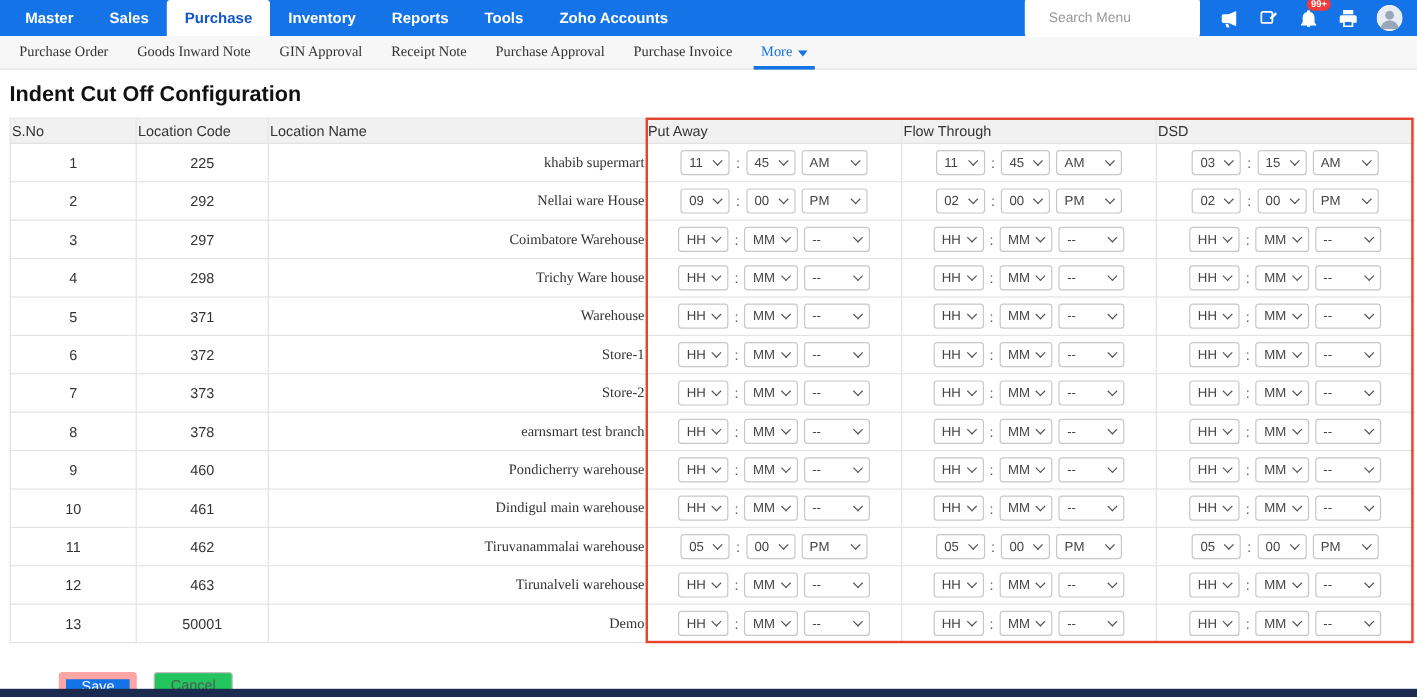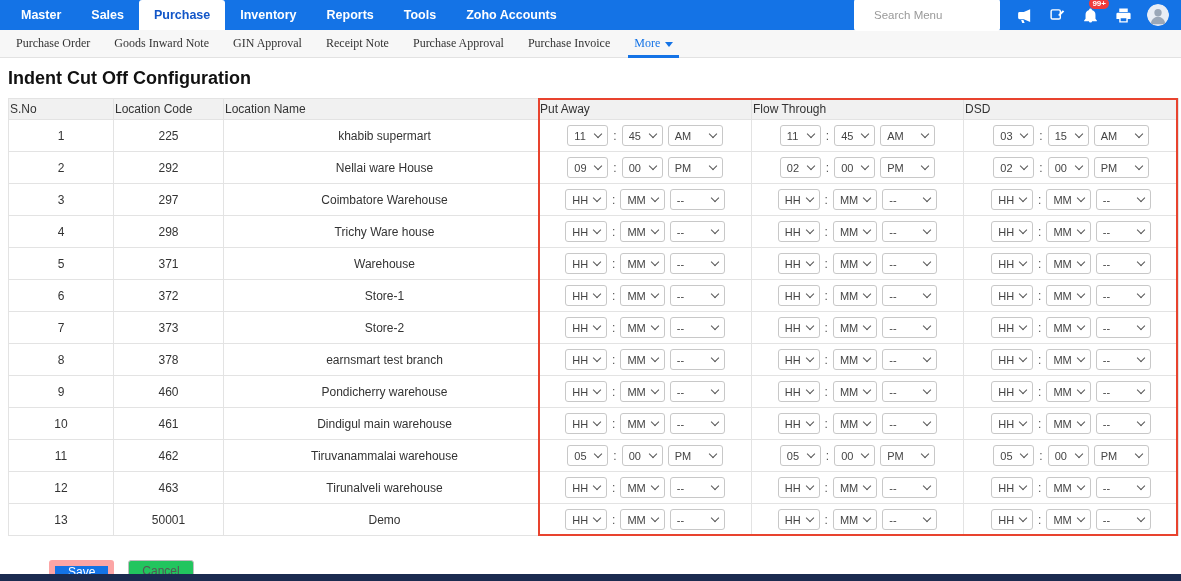--- a/index.html
+++ b/index.html
@@ -47,21 +47,21 @@
   .caret { width:0; height:0; border-left:4px solid transparent; border-right:4px solid transparent; border-top:5px solid currentColor; margin-top:2px; }
   
   .content { padding:0 3px 0 8px; }
   .title { font-size:18px; font-weight:700; color:#111; margin:10px 0 9px 0; }
   .table-wrap { position:relative; width:1170px; }
   table.grid { border-collapse:collapse; width:1170px; table-layout:fixed; font-size:12px; color:#333; }
   .grid th, .grid td { border:1px solid #e3e3e3; overflow:hidden; }
   .grid th { background:#f1f1f1; height:21px; font-weight:400; font-size:12px; text-align:left; }
   .grid td { height:32px; background:#fff; }
   td.center { text-align:center; }
-  td.name { text-align:center; padding-left:8px; }
+  td.name { text-align:right; padding-left:8px;font-family:Liberation Serif, serif; }
   .time-group { display:flex; align-items:center; justify-content:center; gap:5px; }
   .colon { color:#555; font-size:12px; }
   .sel {
     display:inline-flex; align-items:center; justify-content:space-between;
     height:21px; min-width:41px; border:1px solid #c8c8c8; border-radius:3px;
     background:#fff; padding:0 6px; font-size:11px; color:#444; cursor:pointer;
   }
   .sel.wide { min-width:55px; }
   .chev {
     display:inline-block; width:6px; height:6px; flex:0 0 auto;

